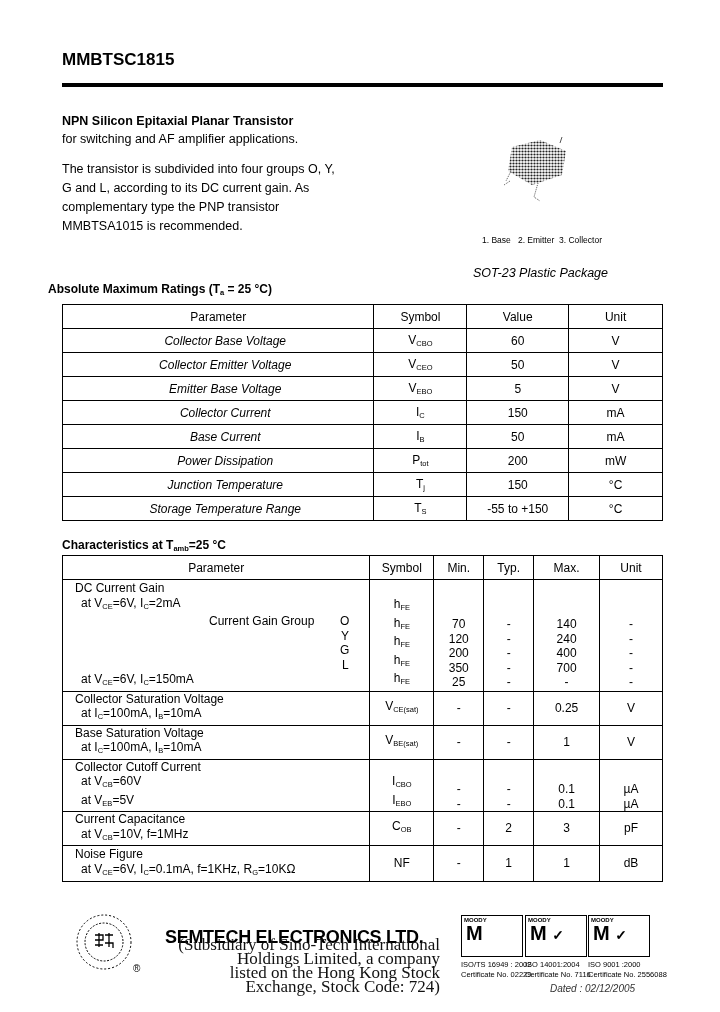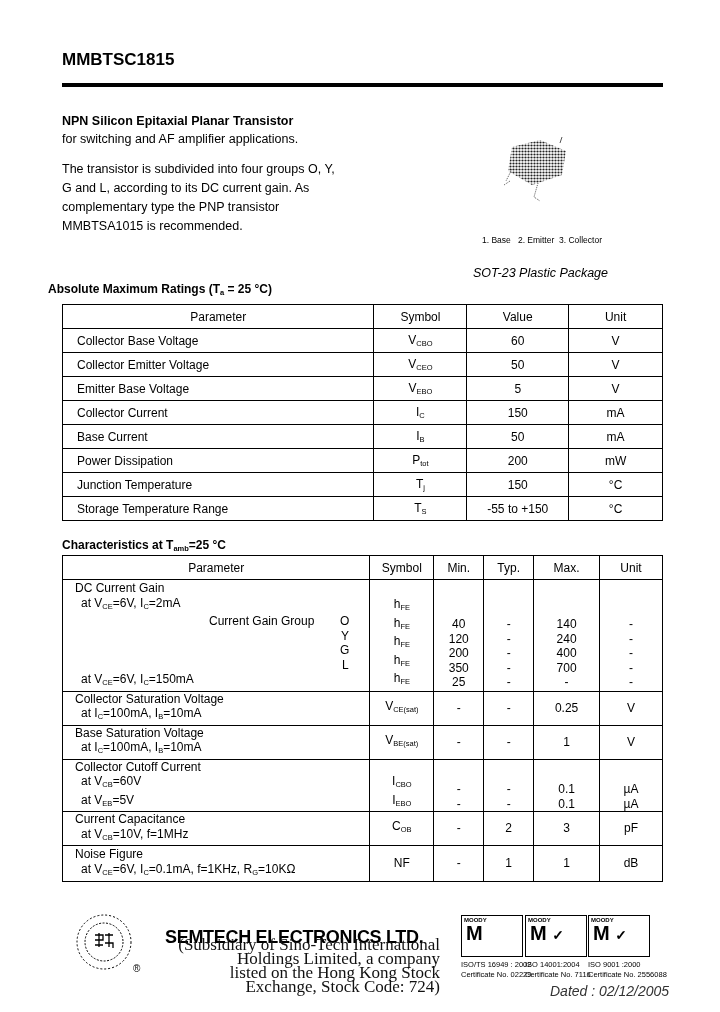--- a/index.html
+++ b/index.html
@@ -13,34 +13,34 @@
   .desc { left:62px; top:160px; font-size:12.5px; line-height:19px; width:290px; }
   .pkg-img { left:500px; top:135px; width:80px; height:70px; }
   .pinlabels { left:482px; top:235px; font-size:8.5px; }
   .pkgname { left:473px; top:266px; font-size:12.5px;font-style:italic; }
   .sec-title { font-size:12px; font-weight:bold; }
   sub { font-size:7.5px; vertical-align:-2px; }
   table { border-collapse:collapse; position:absolute; font-size:12px; }
   td, th { border:1px solid #000; font-weight:normal; }
   .amr { left:62px; top:304px; width:601px; }
   .amr th, .amr td { height:23px; padding:0; }
-  .amr td.p { text-align:left; padding-left:14px; }
+  .amr td.p { text-align:center; padding-left:14px;font-style:italic; }
   .c { text-align:center; }
   .ch { left:62px; top:555px; width:601px; }
   .ch th { height:21px; }
   .ch td { vertical-align:middle; padding:0; line-height:14.5px;margin-left:32px; }
   .ch td.p { padding-left:12px; text-align:left; }
   .ind { padding-left:6px; }
   .footer-logo { left:75px; top:913px; width:58px; height:58px; }
   .company { left:165px; top:915px; font-size:18px; font-weight:bold; letter-spacing:-0.3px;margin-top:12px; }
   .sub-co { left:165px; top:938px; font-family:"Liberation Serif", serif; font-size:17px; color:#111; line-height:14px; text-align:right; width:275px; }
   .reg { left:133px; top:963px; font-size:10px; }
   .cert { top:915px; width:60px; height:40px; border:1px solid #000; font-size:6px; }
   .cert-lbl { top:960px; font-size:7.5px; line-height:10px; }
-  .dated { left:550px; top:983px; font-size:14px; font-style:italic; color:#333; }
+  .dated { left:550px; top:983px; font-size:10px; font-style:italic; color:#333; }
 </style>
 </head>
 <body>
 
 <div class="abs title">MMBTSC1815</div>
 <div class="abs rule"></div>
 
 <div class="abs intro">
   <div><b>NPN Silicon Epitaxial Planar Transistor</b></div>
   <div>for switching and AF amplifier applications.</div>
@@ -168,21 +168,21 @@
       <div class="ind"><span>at V</span><sub>CE</sub><span>=6V, I</span><sub>C</sub><span>=150mA</span></div>
     </td>
     <td class="c" style="vertical-align:bottom;padding-bottom:1px">
       <div><span>h</span><sub>FE</sub></div>
       <div><span>h</span><sub>FE</sub></div>
       <div><span>h</span><sub>FE</sub></div>
       <div><span>h</span><sub>FE</sub></div>
       <div><span>h</span><sub>FE</sub></div>
     </td>
     <td class="c" style="vertical-align:bottom;padding-bottom:1px">
-          <div>40</div>
+          <div>70</div>
           <div>120</div>
           <div>200</div>
           <div>350</div>
           <div>25</div>
         </td>
     <td class="c" style="vertical-align:bottom;padding-bottom:1px">
           <div>-</div>
           <div>-</div>
           <div>-</div>
           <div>-</div>

